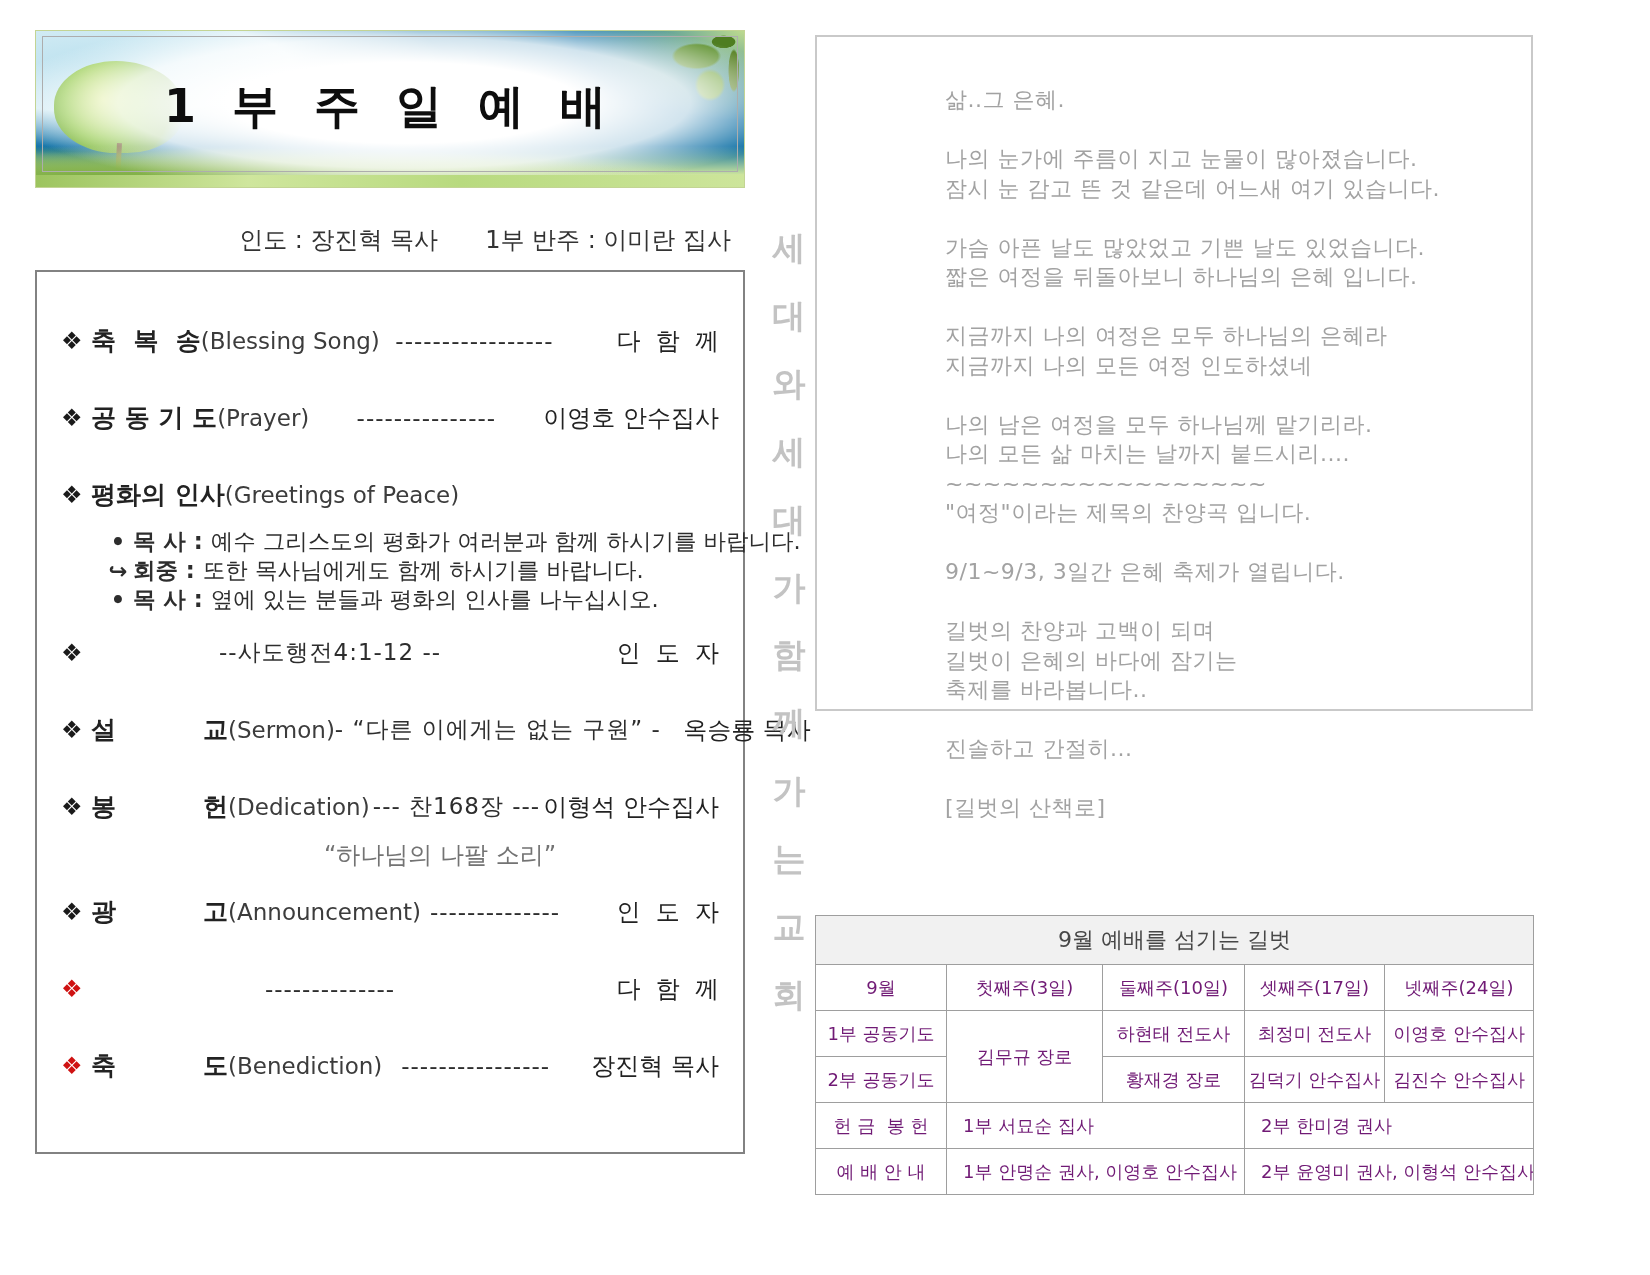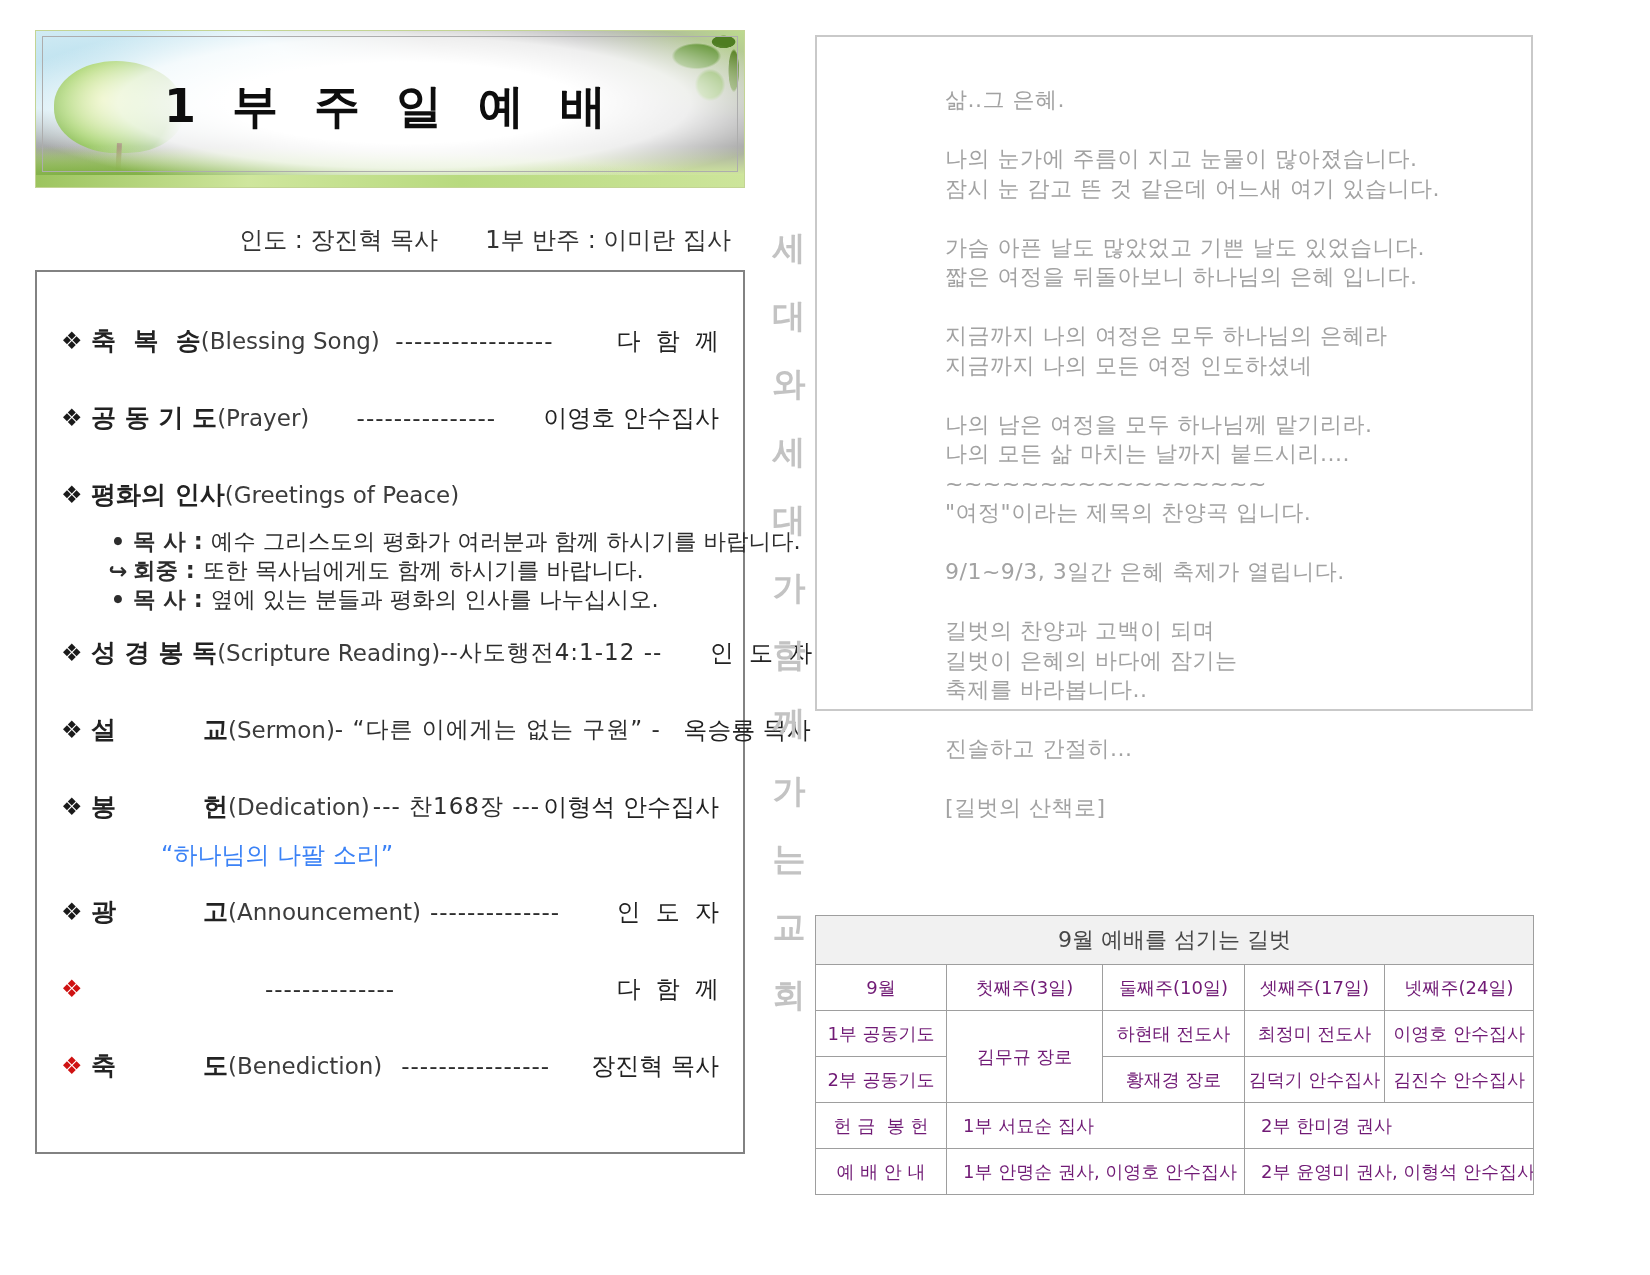--- a/index.html
+++ b/index.html
@@ -3,21 +3,21 @@
 <meta charset="utf-8">
 <style>
   html,body{margin:0;padding:0;}
   body{
     width:1650px;height:1275px;position:relative;background:#ffffff;
     font-family:"DejaVu Sans","Liberation Sans",sans-serif;color:#2f2f2f;overflow:hidden;
   }
   
   .left-col{position:absolute;left:35px;top:30px;width:710px;}
   
-  .banner{position:relative;height:158px;border:1px solid #c3d494;overflow:hidden;background:#a3a3a3;box-sizing:border-box;padding-left:26px;}
+  .banner{position:relative;height:158px;border:1px solid #c3d494;overflow:hidden;background:#0369a1;box-sizing:border-box;padding-left:26px;}
   .b-sky{position:absolute;left:0;top:0;width:58%;height:78%;
     background:radial-gradient(ellipse at 18% 28%, #b9e0ee 0%, #d6edf5 38%, rgba(255,255,255,0) 70%);}
   .b-foliage{position:absolute;left:18px;top:30px;width:130px;height:92px;border-radius:55% 60% 50% 55%;
     background:radial-gradient(circle at 38% 42%, #cfe46a 0%, #8cc63f 40%, #5f9e2e 70%, rgba(255,255,255,0) 88%);}
   .b-trunk{position:absolute;left:80px;top:112px;width:5px;height:38px;background:#6d5127;transform:rotate(3deg);}
   .b-grass{position:absolute;left:0;right:0;bottom:12px;height:34px;
     background:
       radial-gradient(ellipse at 8% 100%, #7fae45 0%, rgba(255,255,255,0) 60%),
       radial-gradient(ellipse at 30% 100%, #a6cd6d 0%, rgba(255,255,255,0) 55%),
       radial-gradient(ellipse at 55% 100%, #c4e08d 0%, rgba(255,255,255,0) 50%),
@@ -47,22 +47,22 @@
   .o-label{white-space:pre;flex:0 0 auto;}
   .o-ko{font-size:25px;font-weight:bold;color:#222;}
   .o-en{font-size:23px;color:#3c3c3c;}
   .o-mid{flex:1 1 auto;text-align:center;font-size:23px;color:#2d2d2d;white-space:pre;letter-spacing:1px;}
   .o-by{flex:0 0 auto;min-width:150px;text-align:right;font-size:24px;color:#222;white-space:pre;}
   .o-sub{padding-left:42px;margin-top:-6px;}
   .o-subline{height:29px;display:flex;align-items:center;font-size:22.5px;color:#2d2d2d;}
   .o-sub-bullet{width:30px;text-align:center;flex:0 0 auto;font-weight:bold;}
   .o-sub-speaker{font-weight:bold;margin-right:8px;white-space:pre;}
   .o-sub-text{white-space:pre;}
-  .o-note{height:30px;margin-top:-6px;margin-bottom:4px;padding-left:100px;
-    font-size:24px;color:#3b82f6;white-space:pre;}
+  .o-note{height:30px;margin-top:-6px;margin-bottom:4px;text-align:center;padding-left:100px;
+    font-size:24px;color:#737373;white-space:pre;}
   
   .v-slogan{position:absolute;left:766px;top:226px;width:46px;height:792px;display:flex;flex-direction:column;
     justify-content:space-between;align-items:center;font-size:33px;font-weight:bold;color:#c3c3c3;}
   
   .poem-box{position:absolute;left:815px;top:35px;width:718px;height:676px;border:2px solid #c9c9c9;
     box-sizing:border-box;padding:48px 16px 0 128px;}
   .poem-line{min-height:29.5px;line-height:29.5px;font-size:22px;color:#a2a2a2;white-space:pre;letter-spacing:.5px;}
   
   .roster{position:absolute;left:815px;top:915px;width:718px;border-collapse:collapse;table-layout:fixed;}
   .roster th,.roster td{border:1px solid #9e9e9e;font-weight:normal;font-size:18px;color:#701a75;
@@ -129,21 +129,20 @@
       </div>
       <div class="o-subline">
         <span class="o-sub-bullet">•</span>
         <b class="o-sub-speaker">목 사 :</b>
         <span class="o-sub-text">옆에 있는 분들과 평화의 인사를 나누십시오.</span>
       </div>
     </div>
 
     <div class="o-item">
       <span class="o-bullet">❖</span>
-      <span class="o-label"><b class="o-ko">성 경 봉 독</b><span class="o-en">(Scripture Reading)</span></span>
       <span class="o-mid">--사도행전4:1-12 --</span>
       <span class="o-by">인  도  자</span>
     </div>
 
     <div class="o-item">
       <span class="o-bullet">❖</span>
       <span class="o-label"><b class="o-ko">설          교</b><span class="o-en">(Sermon)</span></span>
       <span class="o-mid">- “다른 이에게는 없는 구원” -</span>
       <span class="o-by">옥승룡 목사</span>
     </div>

